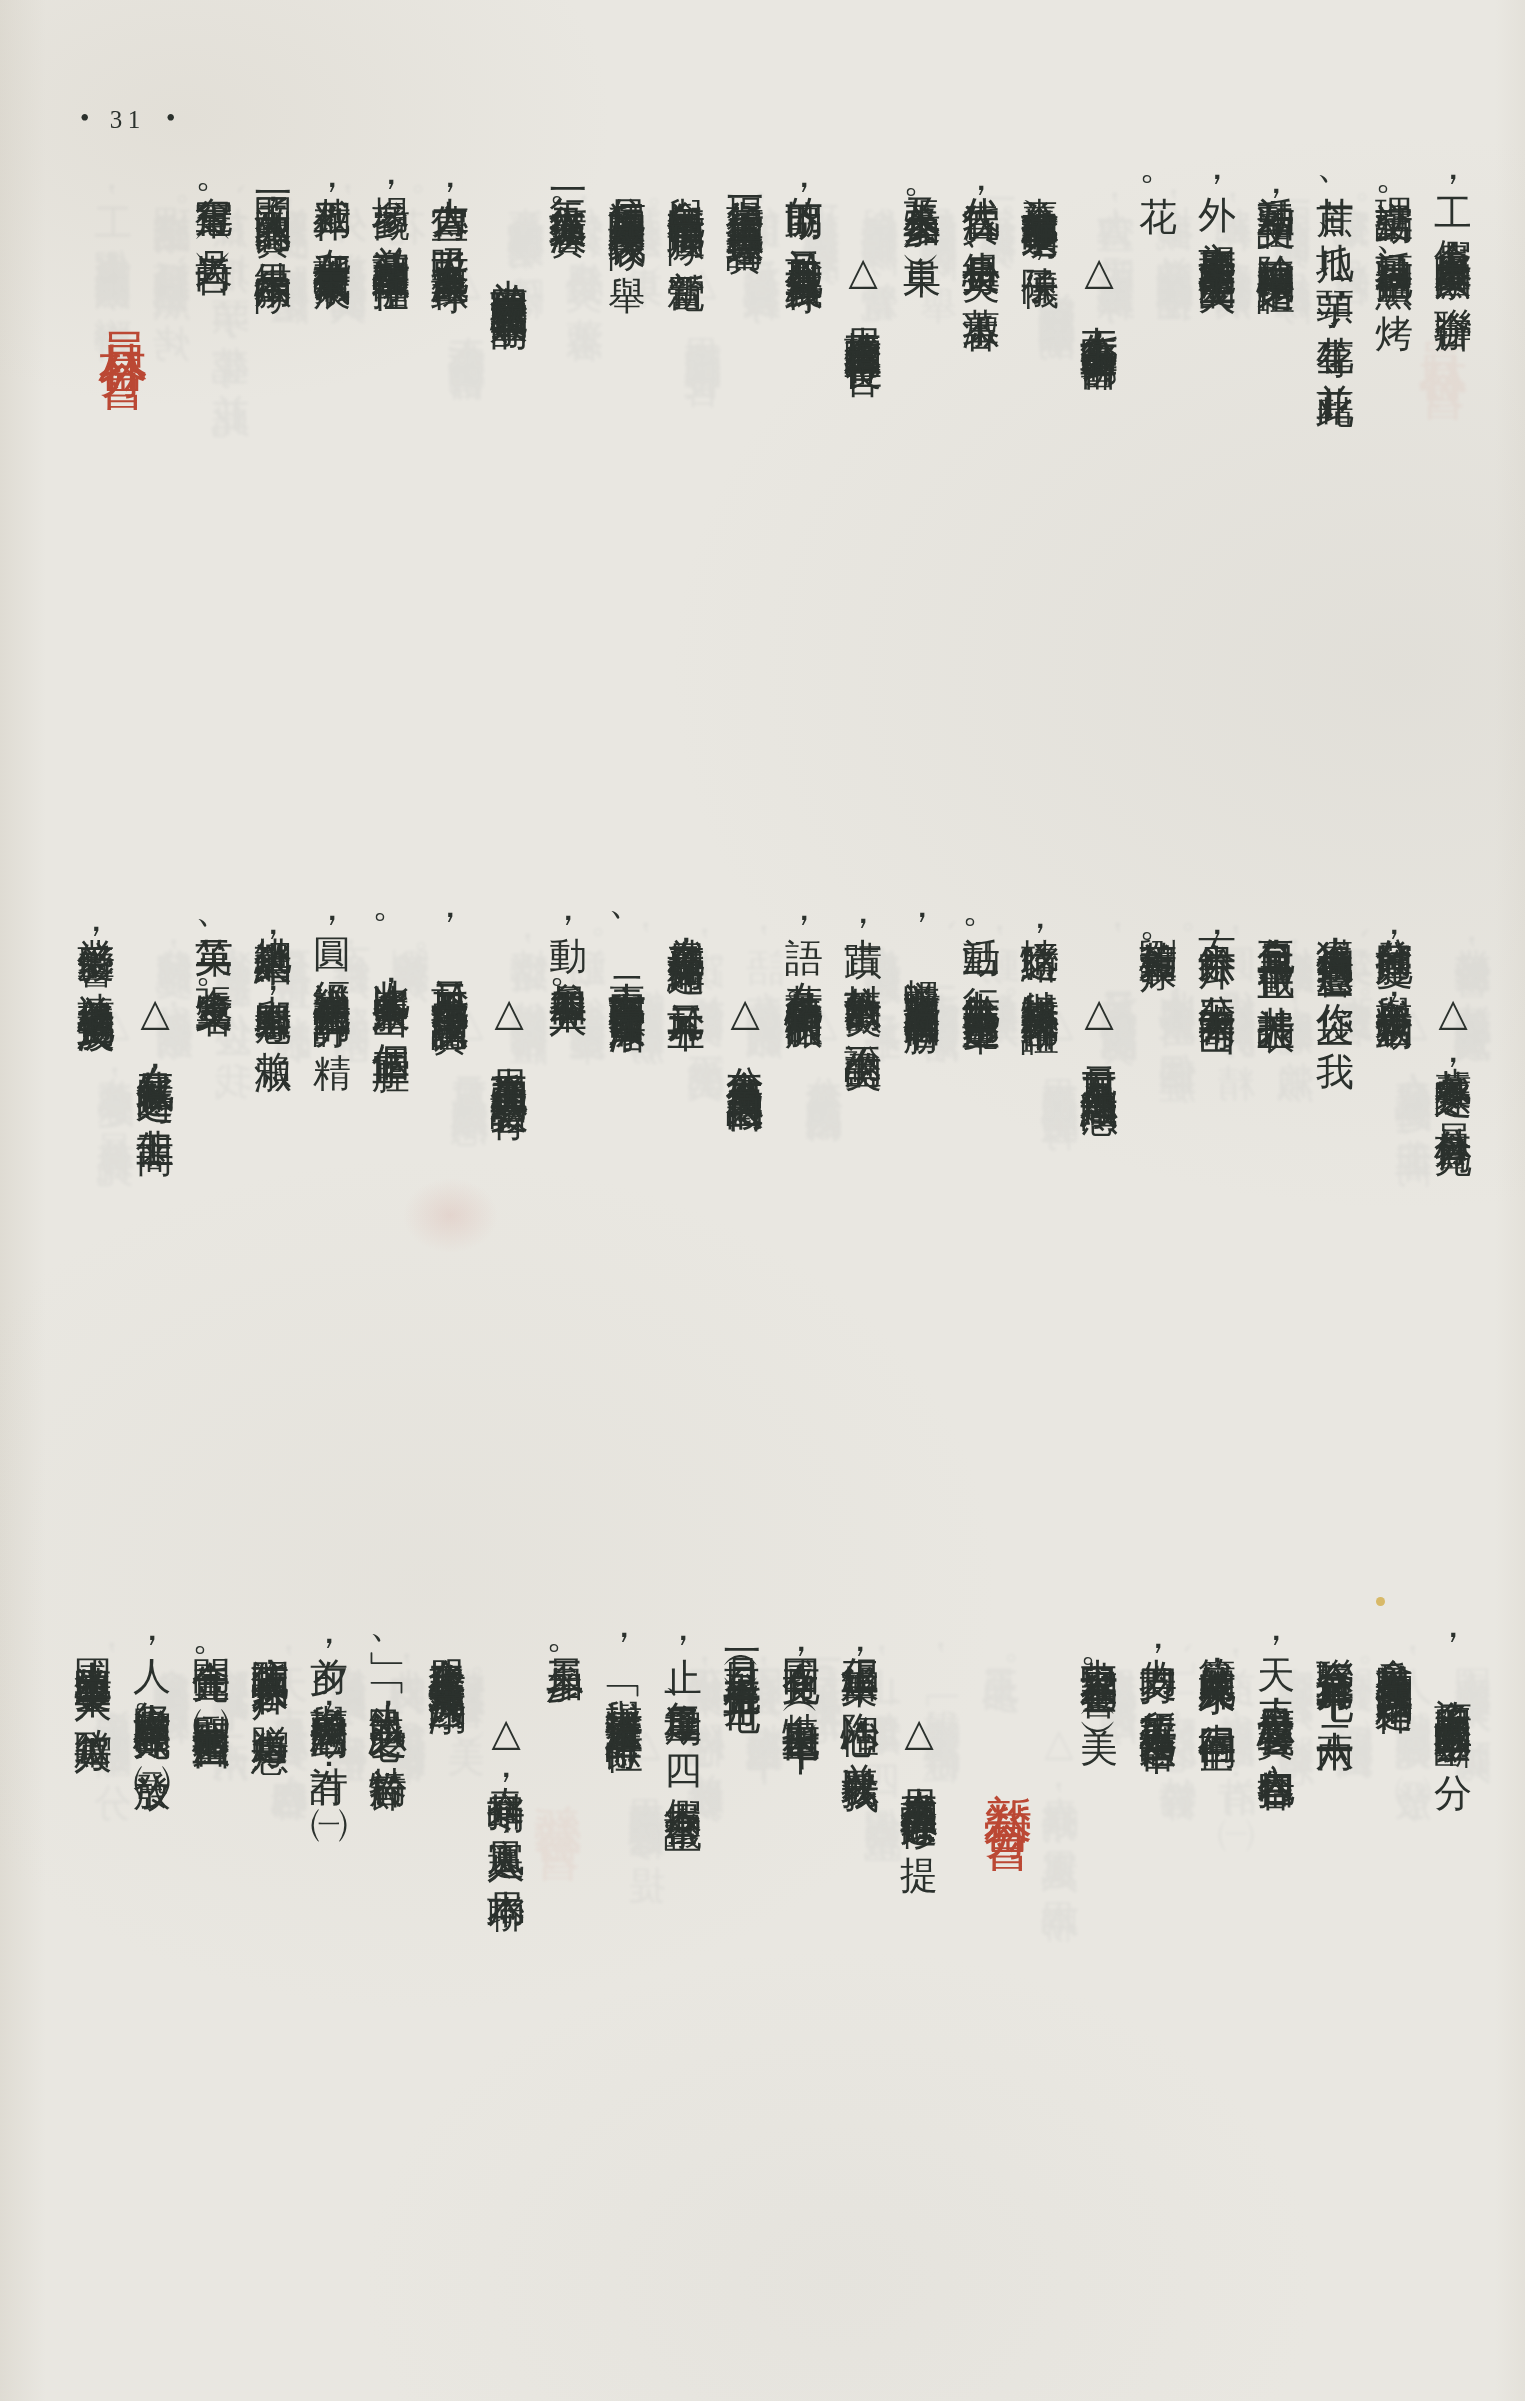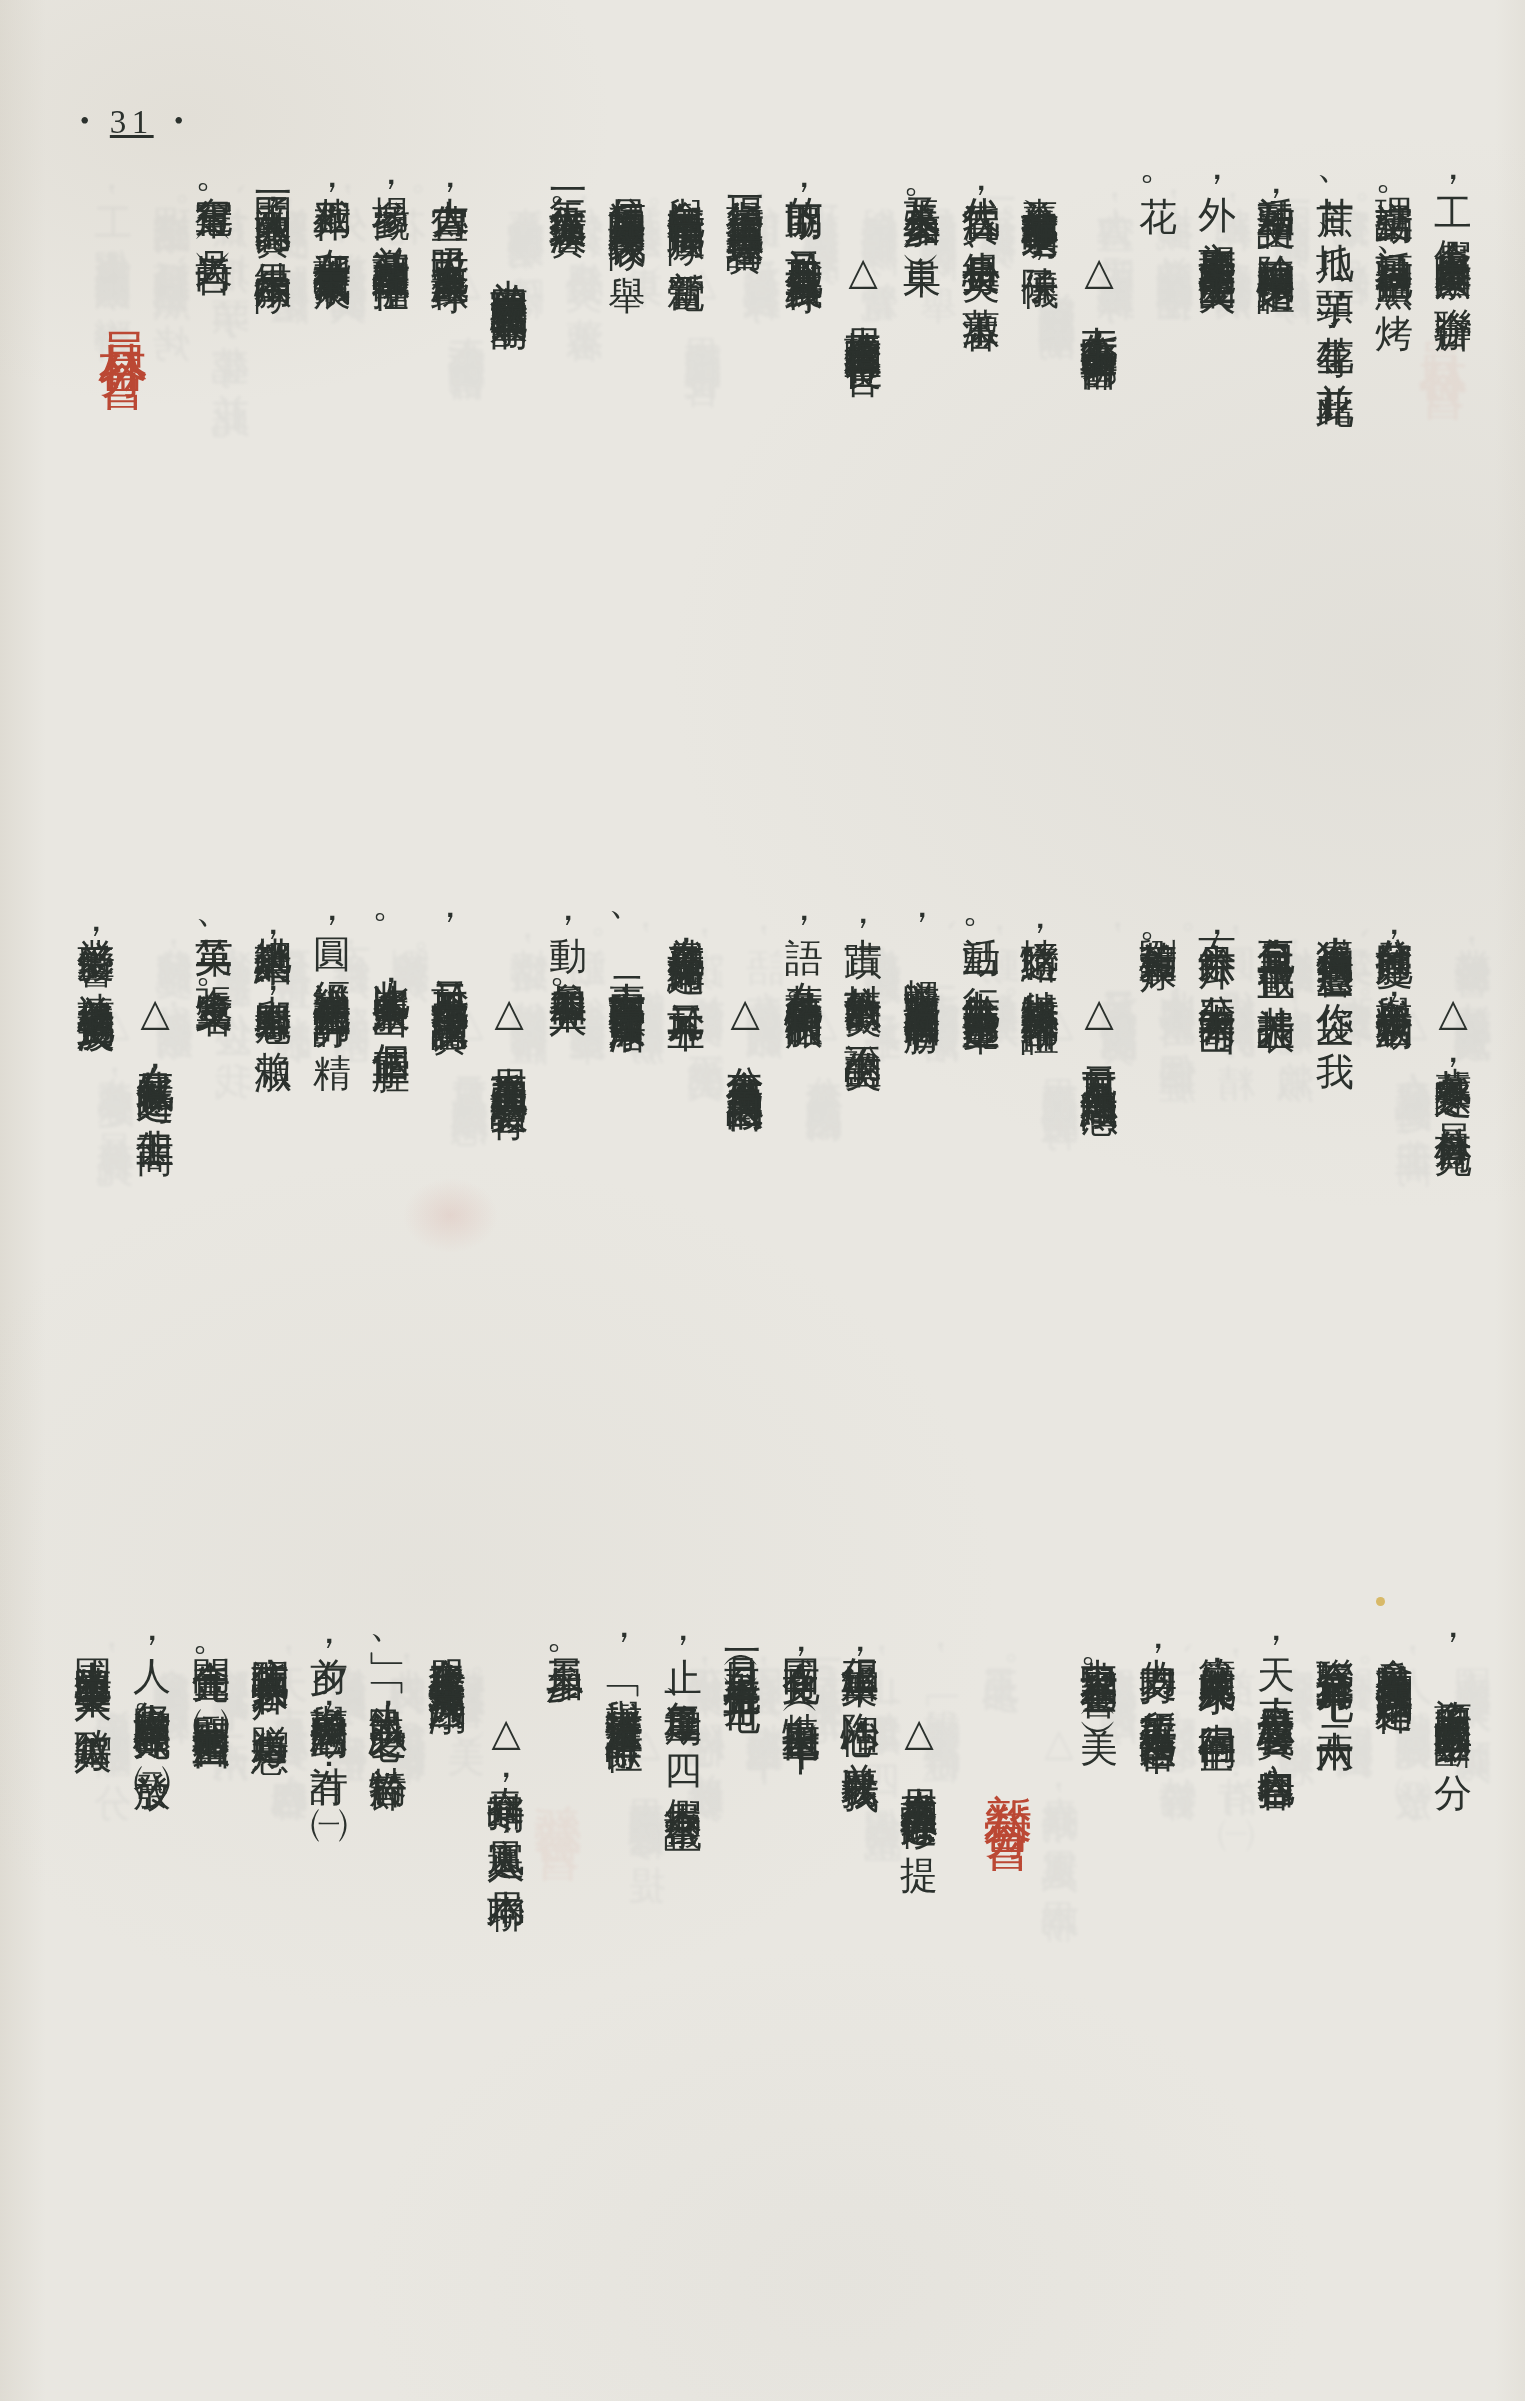--- a/index.html
+++ b/index.html
@@ -22,21 +22,21 @@
       linear-gradient(270deg, rgba(160,148,126,.08), rgba(160,148,126,0) 2%);
   }
 
   
   .pagenum{
     position:absolute;left:80px;top:106px;
     display:flex;align-items:center;gap:20.4px;
     color:var(--ink);
   }
   .pagenum .dot{font-size:27px;line-height:1;transform:translateY(-1.4px);}
-  .pagenum .num{font-size:33px;letter-spacing:5.4px;line-height:1;text-decoration:underline;}
+  .pagenum .num{font-size:25px;letter-spacing:5.4px;line-height:1;}
 
   
   .band{position:absolute;right:44px;height:653px;}
   .layer{
     writing-mode:vertical-rl;
     height:100%;
     font-size:38px;
     line-height:59px;          
     letter-spacing:2.7px;        
     color:var(--ink);

